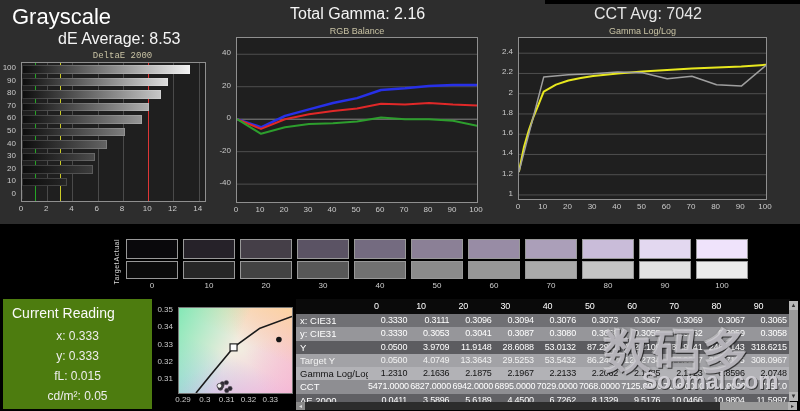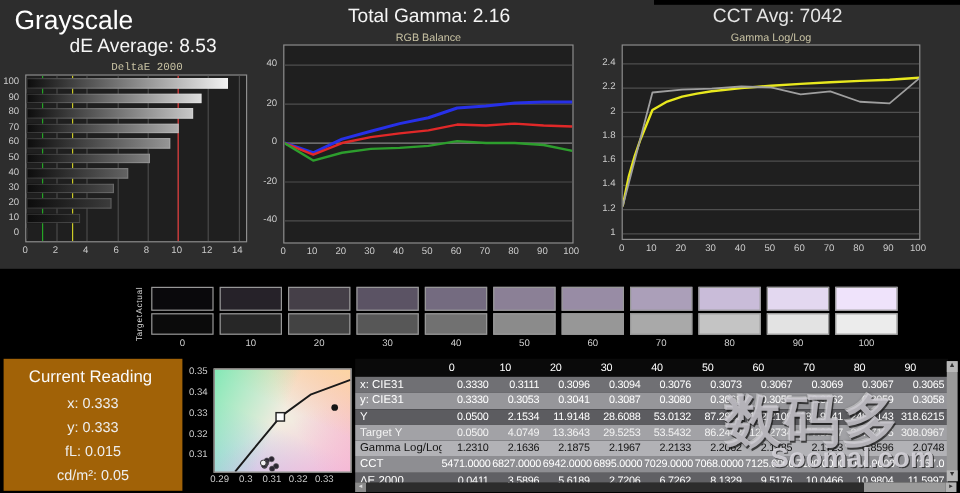--- a/index.html
+++ b/index.html
@@ -18,21 +18,21 @@
   .bar{position:absolute;left:0;box-shadow:inset 0 0 0 1px rgba(255,255,255,.16);}
   .tick{position:absolute;font-size:8px;color:#cbcbcb;white-space:nowrap;}
   .yr{left:0;width:100%;text-align:right;padding-right:3px;box-sizing:border-box;}
   .xc{top:0;width:16px;text-align:center;}
   .labcol{position:absolute;}
   .swcol{position:absolute;}
   .swatch{position:absolute;left:0;width:52px;border:1px solid #989898;box-sizing:border-box;}
   .swlab{position:absolute;left:0;width:52px;text-align:center;font-size:8px;color:#cfcfcf;}
   .rot{position:absolute;left:9px;writing-mode:vertical-rl;transform:rotate(180deg);
        font-size:7px;color:#ddd;letter-spacing:.5px;}
-  .cr-panel{left:3px;top:299px;width:149px;height:110px;background:#a16207;box-sizing:border-box;padding:6px 21px;}
+  .cr-panel{left:3px;top:299px;width:149px;height:110px;background:#4d7c0f;box-sizing:border-box;padding:6px 9px;}
   .cr-title{font-size:14px;color:#fafafa;margin-bottom:5px;}
   .cr-line{font-size:12px;color:#eee;line-height:20px;text-align:center;}
   .cie{left:178px;top:307px;width:115px;height:87px;border:1px solid #777;box-sizing:border-box;
        background:
         linear-gradient(115deg, rgba(126,232,180,.95) 0%, rgba(245,240,220,0) 48%),
         linear-gradient(205deg, rgba(252,214,160,.95) 0%, rgba(250,240,220,0) 42%),
         linear-gradient(245deg, rgba(248,186,205,.95) 0%, rgba(250,240,230,0) 45%),
         linear-gradient(335deg, rgba(244,182,219,.95) 0%, rgba(250,240,240,0) 48%),
         linear-gradient(25deg,  rgba(178,205,245,.95) 0%, rgba(240,240,245,0) 45%),
         #f2ece0;}
@@ -322,21 +322,21 @@
         <div class="tcell">0.3080</div>
         <div class="tcell">0.3068</div>
         <div class="tcell">0.3055</div>
         <div class="tcell">0.3062</div>
         <div class="tcell">0.3059</div>
         <div class="tcell">0.3058</div>
       </div>
       <div class="trow r2">
         <div class="tcell tlab">Y</div>
         <div class="tcell">0.0500</div>
-        <div class="tcell">2.1534</div>
+        <div class="tcell">3.9709</div>
         <div class="tcell">11.9148</div>
         <div class="tcell">28.6088</div>
         <div class="tcell">53.0132</div>
         <div class="tcell">87.2922</div>
         <div class="tcell">132.2109</div>
         <div class="tcell">182.9141</div>
         <div class="tcell">248.9143</div>
         <div class="tcell">318.6215</div>
       </div>
       <div class="trow r3">
@@ -376,21 +376,21 @@
         <div class="tcell">7125.0000</div>
         <div class="tcell">7100.0000</div>
         <div class="tcell">7116.0000</div>
         <div class="tcell">7157.0</div>
       </div>
       <div class="trow r6">
         <div class="tcell tlab">ΔE 2000</div>
         <div class="tcell">0.0411</div>
         <div class="tcell">3.5896</div>
         <div class="tcell">5.6189</div>
-        <div class="tcell">2.7206</div>
+        <div class="tcell">4.4500</div>
         <div class="tcell">6.7262</div>
         <div class="tcell">8.1329</div>
         <div class="tcell">9.5176</div>
         <div class="tcell">10.0466</div>
         <div class="tcell">10.9804</div>
         <div class="tcell">11.5997</div>
       </div>
     </div>
 
   <div class="abs vscroll">

